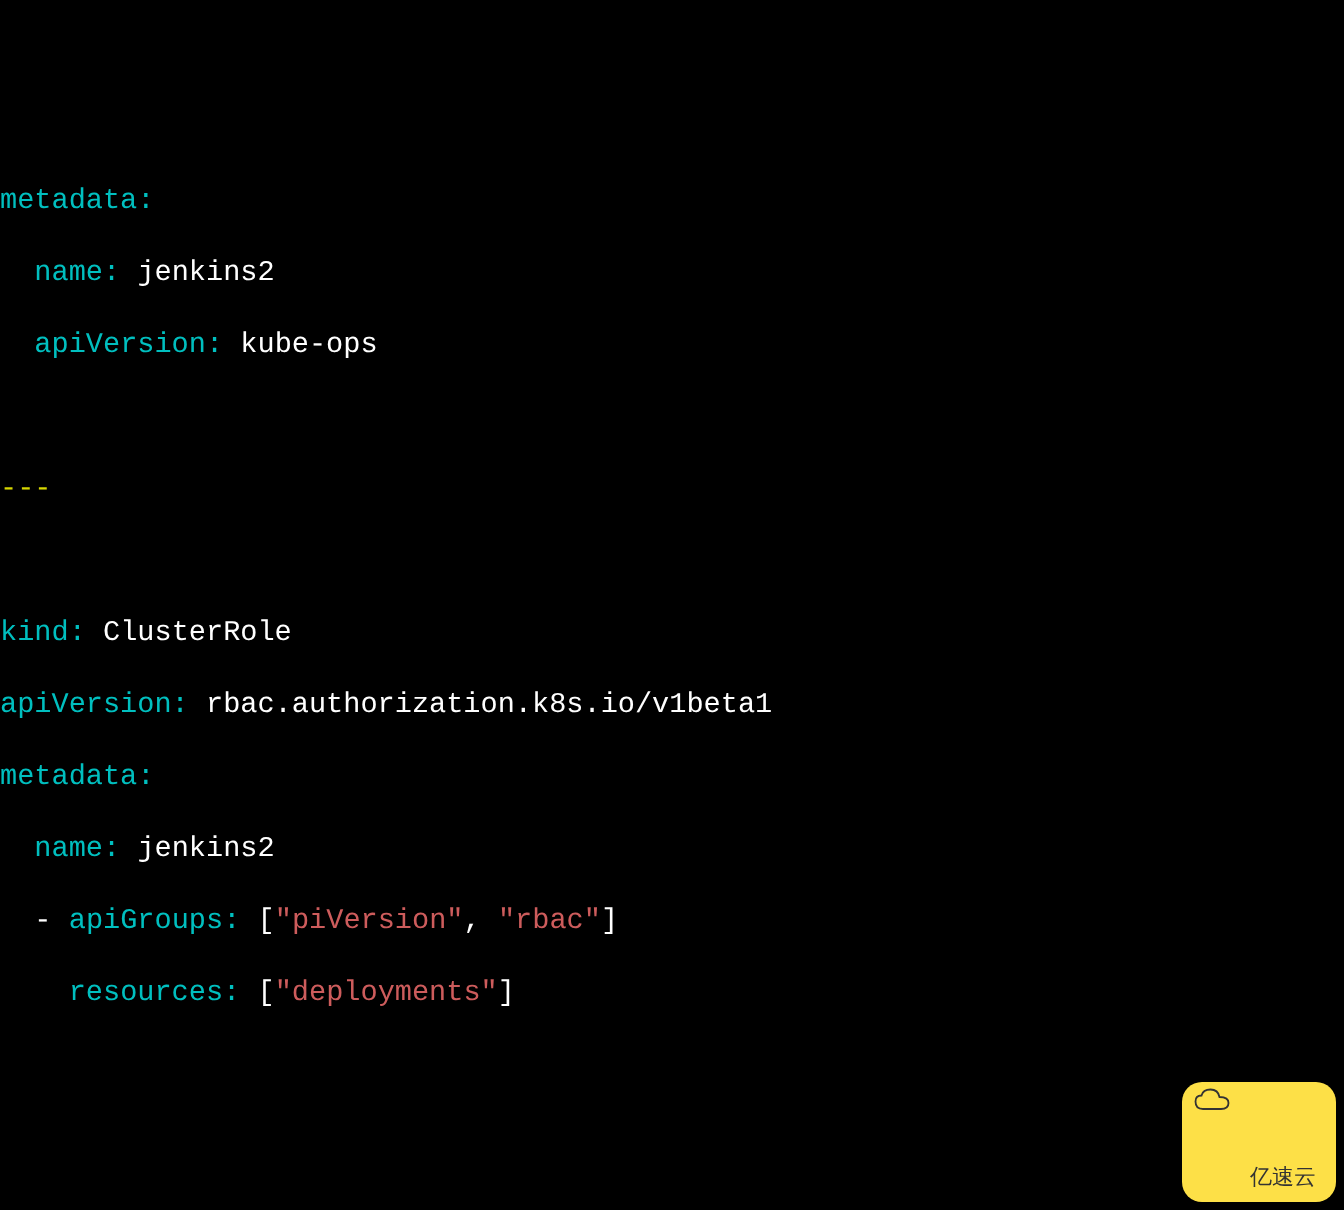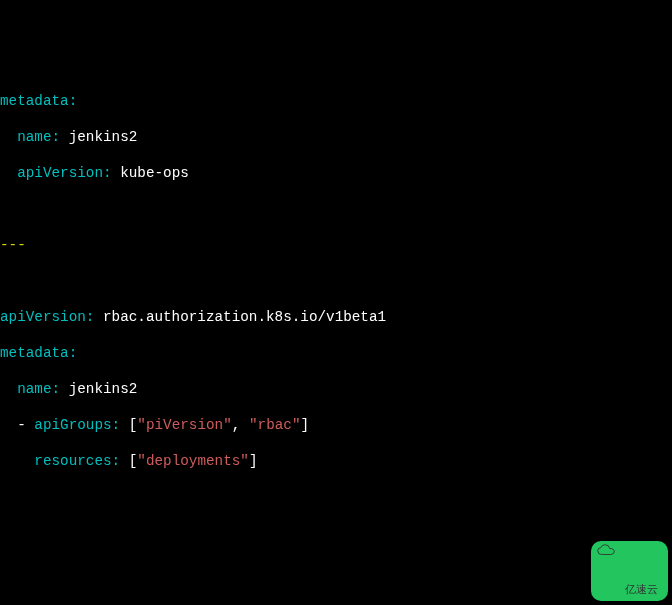--- a/index.html
+++ b/index.html
@@ -24,21 +24,21 @@
   .d  { color: #ffffff; } 
   .y  { color: #d7d700; } 
   .cursor {
     background: #bfbfbf;
     color: #000000;
   }
   .watermark {
     position: absolute;
     right: 4px;
     bottom: 4px;
-    background: #22c55e;
+    background: #fde047;
     color: #333;
     font-size: 11px;
     font-family: sans-serif;
     border-radius: 10px;
     padding: 3px 10px 3px 28px;
     margin-left: 16px;
   }
   .watermark .cloud {
     position: absolute;
     left: 6px;
@@ -52,20 +52,21 @@
 
 
 
 <div>
 <span class="line"><span class="k">metadata</span><span class="c">:</span></span>
 <span class="line">  <span class="k">name</span><span class="c">:</span> <span class="d">jenkins2</span></span>
 <span class="line">  <span class="k">apiVersion</span><span class="c">:</span> <span class="d">kube-ops</span></span>
 <span class="line"></span>
 <span class="line"><span class="y">---</span></span>
 <span class="line"></span>
+<span class="line"><span class="k">kind</span><span class="c">:</span> <span class="d">ClusterRole</span></span>
 <span class="line"><span class="k">apiVersion</span><span class="c">:</span> <span class="d">rbac.authorization.k8s.io/v1beta1</span></span>
 <span class="line"><span class="k">metadata</span><span class="c">:</span></span>
 <span class="line">  <span class="k">name</span><span class="c">:</span> <span class="d">jenkins2</span></span>
 <span class="line">  <span class="d">-</span> <span class="k">apiGroups</span><span class="c">:</span> <span class="d">[</span><span class="s">"<span>piVersion</span>"</span><span class="d">,</span> <span class="s">"<span>rbac</span>"</span><span class="d">]</span></span>
 <span class="line">    <span class="k">resources</span><span class="c">:</span> <span class="d">[</span><span class="s">"<span>deployments</span>"</span><span class="d">]</span></span>
 
 
 
 
 

